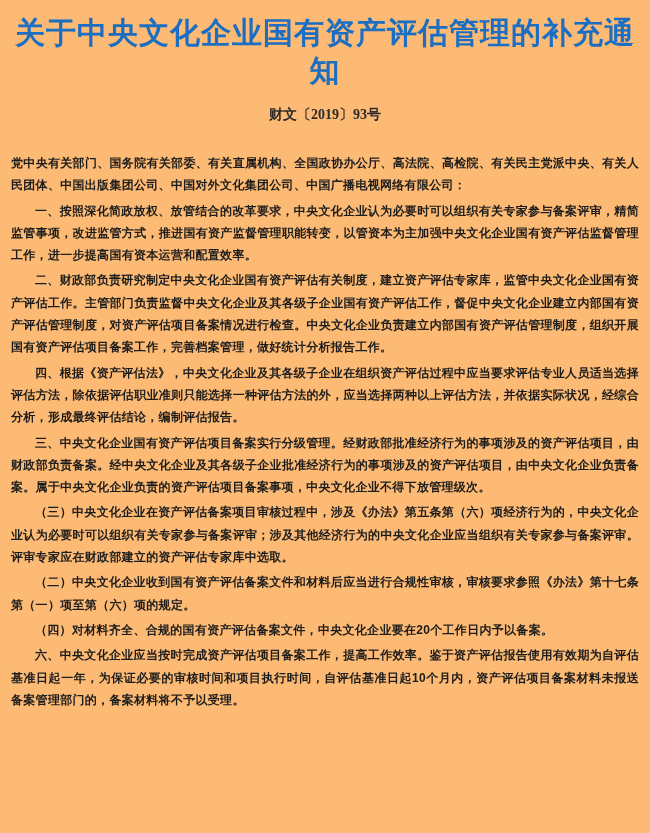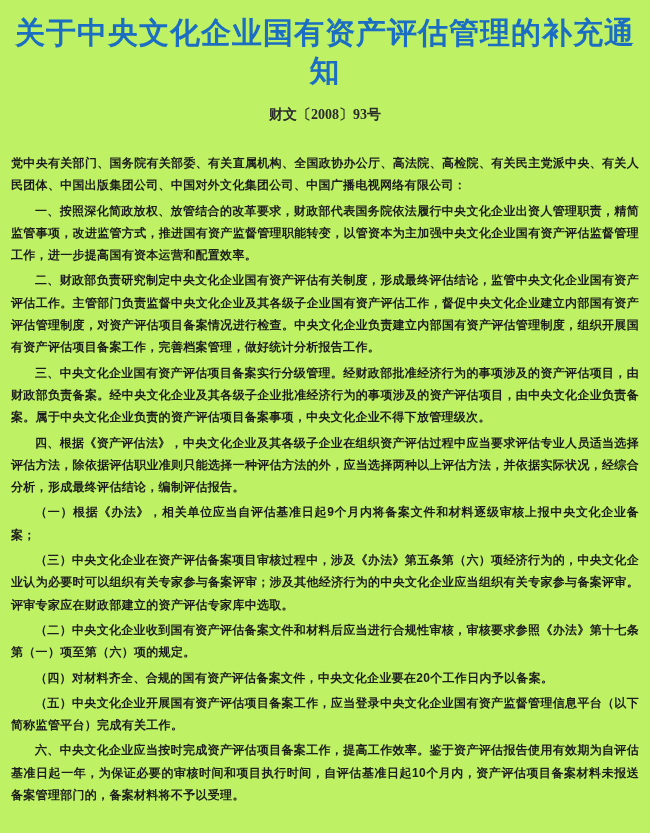--- a/index.html
+++ b/index.html
@@ -3,21 +3,21 @@
 <meta charset="utf-8">
 <style>
   html, body {
     margin: 0;
     padding: 0;
     background: #ffffff;
   }
   .page {
     width: 650px;
     height: 833px;
-    background: #bef264;
+    background: #fdba74;
     box-sizing: border-box;
     padding: 10px 8px 0 8px;
     overflow: hidden;
     font-family: "Liberation Sans", "DejaVu Sans", sans-serif;
   }
   .doc-title {
     color: #1b6ec2;
     font-family: "Liberation Serif", "DejaVu Serif", serif;
     font-weight: bold;
     font-size: 30px;
@@ -49,41 +49,39 @@
   }
   .doc-body p.para.no-indent {
     text-indent: 0;
   }
 </style>
 </head>
 <body>
 
 <div class="page">
   <h1 class="doc-title">关于中央文化企业国有资产评估管理的补充通知</h1>
-  <div class="doc-number">财文〔2008〕93号</div>
+  <div class="doc-number">财文〔2019〕93号</div>
   <div class="doc-body">
 
       <p class="para no-indent">党中央有关部门、国务院有关部委、有关直属机构、全国政协办公厅、高法院、高检院、有关民主党派中央、有关人民团体、中国出版集团公司、中国对外文化集团公司、中国广播电视网络有限公司：</p>
 
 
-      <p class="para">一、按照深化简政放权、放管结合的改革要求，财政部代表国务院依法履行中央文化企业出资人管理职责，精简监管事项，改进监管方式，推进国有资产监督管理职能转变，以管资本为主加强中央文化企业国有资产评估监督管理工作，进一步提高国有资本运营和配置效率。</p>
+      <p class="para">一、按照深化简政放权、放管结合的改革要求，中央文化企业认为必要时可以组织有关专家参与备案评审，精简监管事项，改进监管方式，推进国有资产监督管理职能转变，以管资本为主加强中央文化企业国有资产评估监督管理工作，进一步提高国有资本运营和配置效率。</p>
 
-      <p class="para">二、财政部负责研究制定中央文化企业国有资产评估有关制度，形成最终评估结论，监管中央文化企业国有资产评估工作。主管部门负责监督中央文化企业及其各级子企业国有资产评估工作，督促中央文化企业建立内部国有资产评估管理制度，对资产评估项目备案情况进行检查。中央文化企业负责建立内部国有资产评估管理制度，组织开展国有资产评估项目备案工作，完善档案管理，做好统计分析报告工作。</p>
+      <p class="para">二、财政部负责研究制定中央文化企业国有资产评估有关制度，建立资产评估专家库，监管中央文化企业国有资产评估工作。主管部门负责监督中央文化企业及其各级子企业国有资产评估工作，督促中央文化企业建立内部国有资产评估管理制度，对资产评估项目备案情况进行检查。中央文化企业负责建立内部国有资产评估管理制度，组织开展国有资产评估项目备案工作，完善档案管理，做好统计分析报告工作。</p>
+
+      <p class="para">四、根据《资产评估法》，中央文化企业及其各级子企业在组织资产评估过程中应当要求评估专业人员适当选择评估方法，除依据评估职业准则只能选择一种评估方法的外，应当选择两种以上评估方法，并依据实际状况，经综合分析，形成最终评估结论，编制评估报告。</p>
 
       <p class="para">三、中央文化企业国有资产评估项目备案实行分级管理。经财政部批准经济行为的事项涉及的资产评估项目，由财政部负责备案。经中央文化企业及其各级子企业批准经济行为的事项涉及的资产评估项目，由中央文化企业负责备案。属于中央文化企业负责的资产评估项目备案事项，中央文化企业不得下放管理级次。</p>
 
-      <p class="para">四、根据《资产评估法》，中央文化企业及其各级子企业在组织资产评估过程中应当要求评估专业人员适当选择评估方法，除依据评估职业准则只能选择一种评估方法的外，应当选择两种以上评估方法，并依据实际状况，经综合分析，形成最终评估结论，编制评估报告。</p>
 
-
-      <p class="para">（一）根据《办法》，相关单位应当自评估基准日起9个月内将备案文件和材料逐级审核上报中央文化企业备案；</p>
 
       <p class="para">（三）中央文化企业在资产评估备案项目审核过程中，涉及《办法》第五条第（六）项经济行为的，中央文化企业认为必要时可以组织有关专家参与备案评审；涉及其他经济行为的中央文化企业应当组织有关专家参与备案评审。评审专家应在财政部建立的资产评估专家库中选取。</p>
 
       <p class="para">（二）中央文化企业收到国有资产评估备案文件和材料后应当进行合规性审核，审核要求参照《办法》第十七条第（一）项至第（六）项的规定。</p>
 
       <p class="para">（四）对材料齐全、合规的国有资产评估备案文件，中央文化企业要在20个工作日内予以备案。</p>
 
-      <p class="para">（五）中央文化企业开展国有资产评估项目备案工作，应当登录中央文化企业国有资产监督管理信息平台（以下简称监管平台）完成有关工作。</p>
 
       <p class="para">六、中央文化企业应当按时完成资产评估项目备案工作，提高工作效率。鉴于资产评估报告使用有效期为自评估基准日起一年，为保证必要的审核时间和项目执行时间，自评估基准日起10个月内，资产评估项目备案材料未报送备案管理部门的，备案材料将不予以受理。</p>
 
     </div>
 </div>
 
 </body></html>

